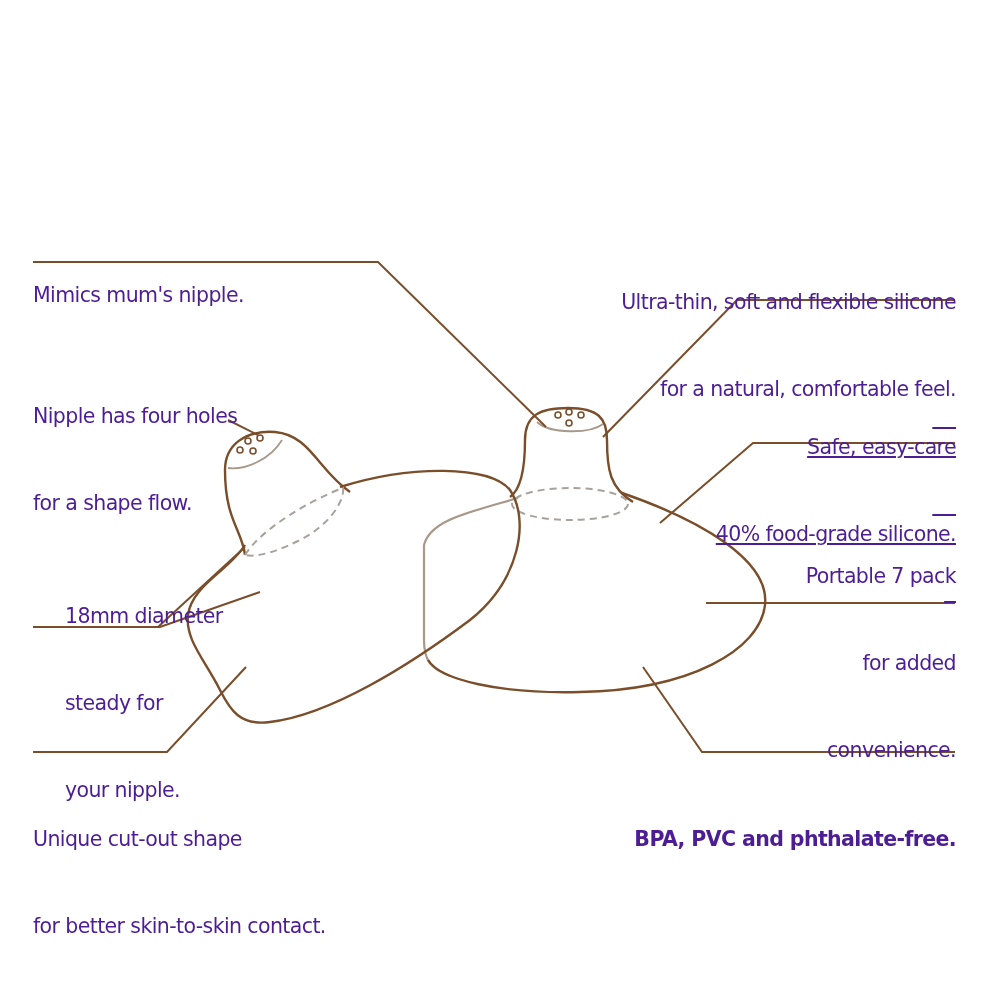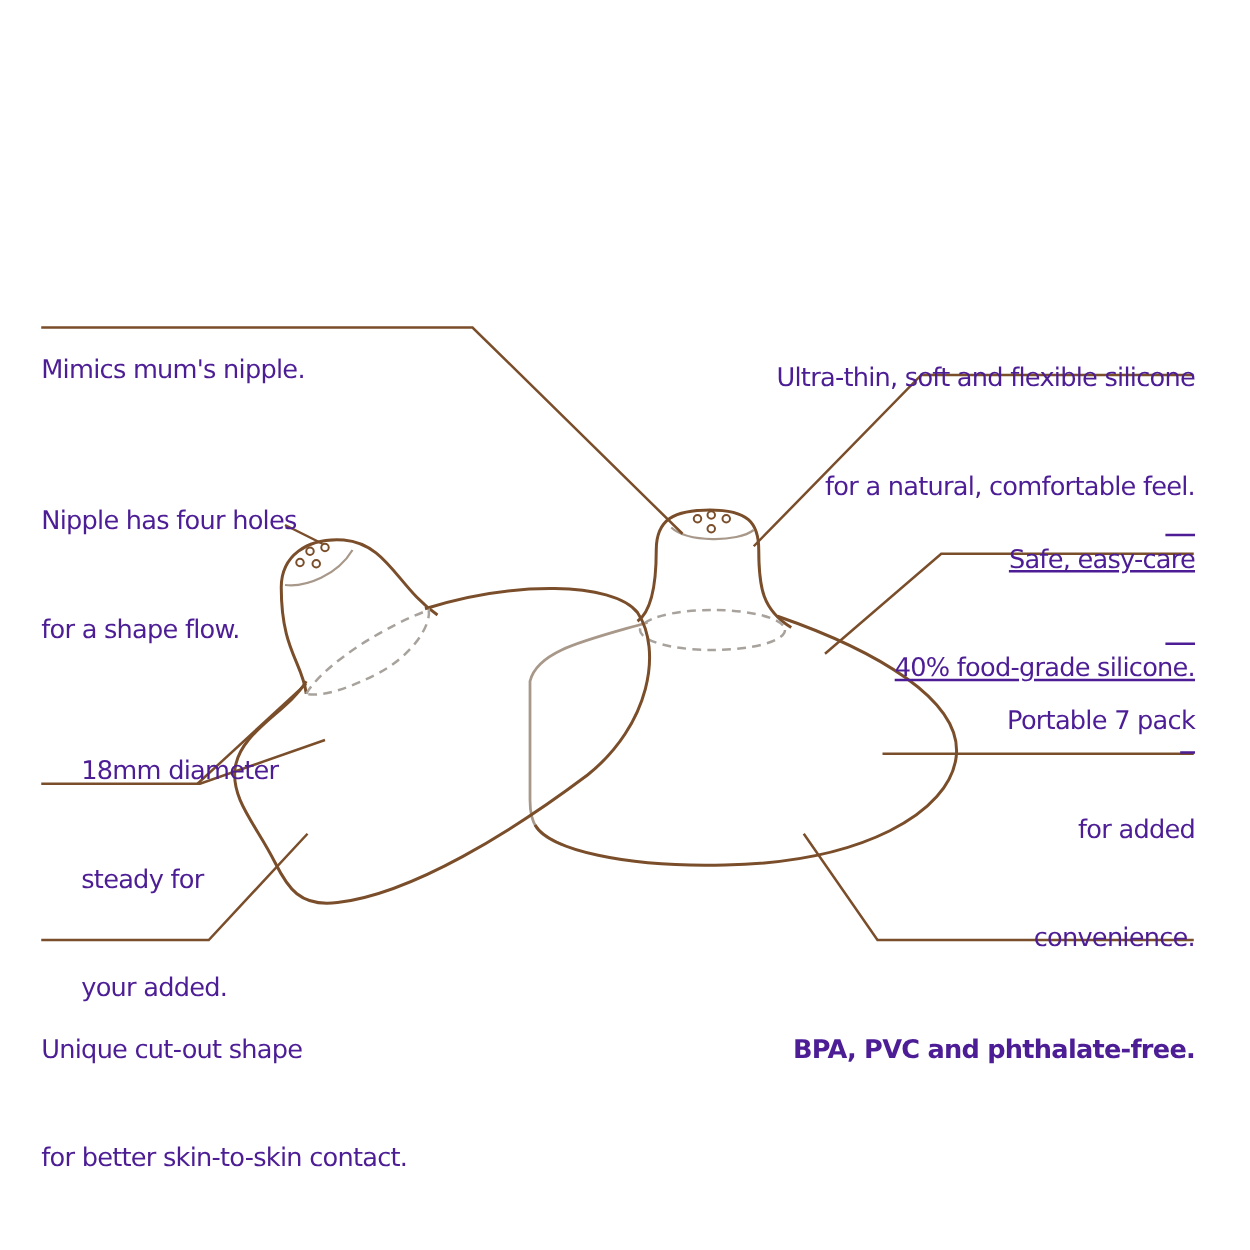--- a/index.html
+++ b/index.html
@@ -74,21 +74,21 @@
   </div>
 
   <div class="label" style="left:33px; top:344px;">
     <span class="line">Nipple has four holes</span>
     <span class="line">for a shape flow.</span>
   </div>
 
   <div class="label" style="left:33px; top:544px;margin-left:32px;">
     <span class="line">18mm diameter</span>
     <span class="line">steady for</span>
-    <span class="line">your added.</span>
+    <span class="line">your nipple.</span>
   </div>
 
   <div class="label" style="left:33px; top:767px;">
     <span class="line">Unique cut-out shape</span>
     <span class="line">for better skin-to-skin contact.</span>
   </div>
 
   <div class="label right" style="right:44px; top:230px;">
     <span class="line">Ultra-thin, soft and flexible silicone</span>
     <span class="line">for a natural, comfortable feel.</span>

